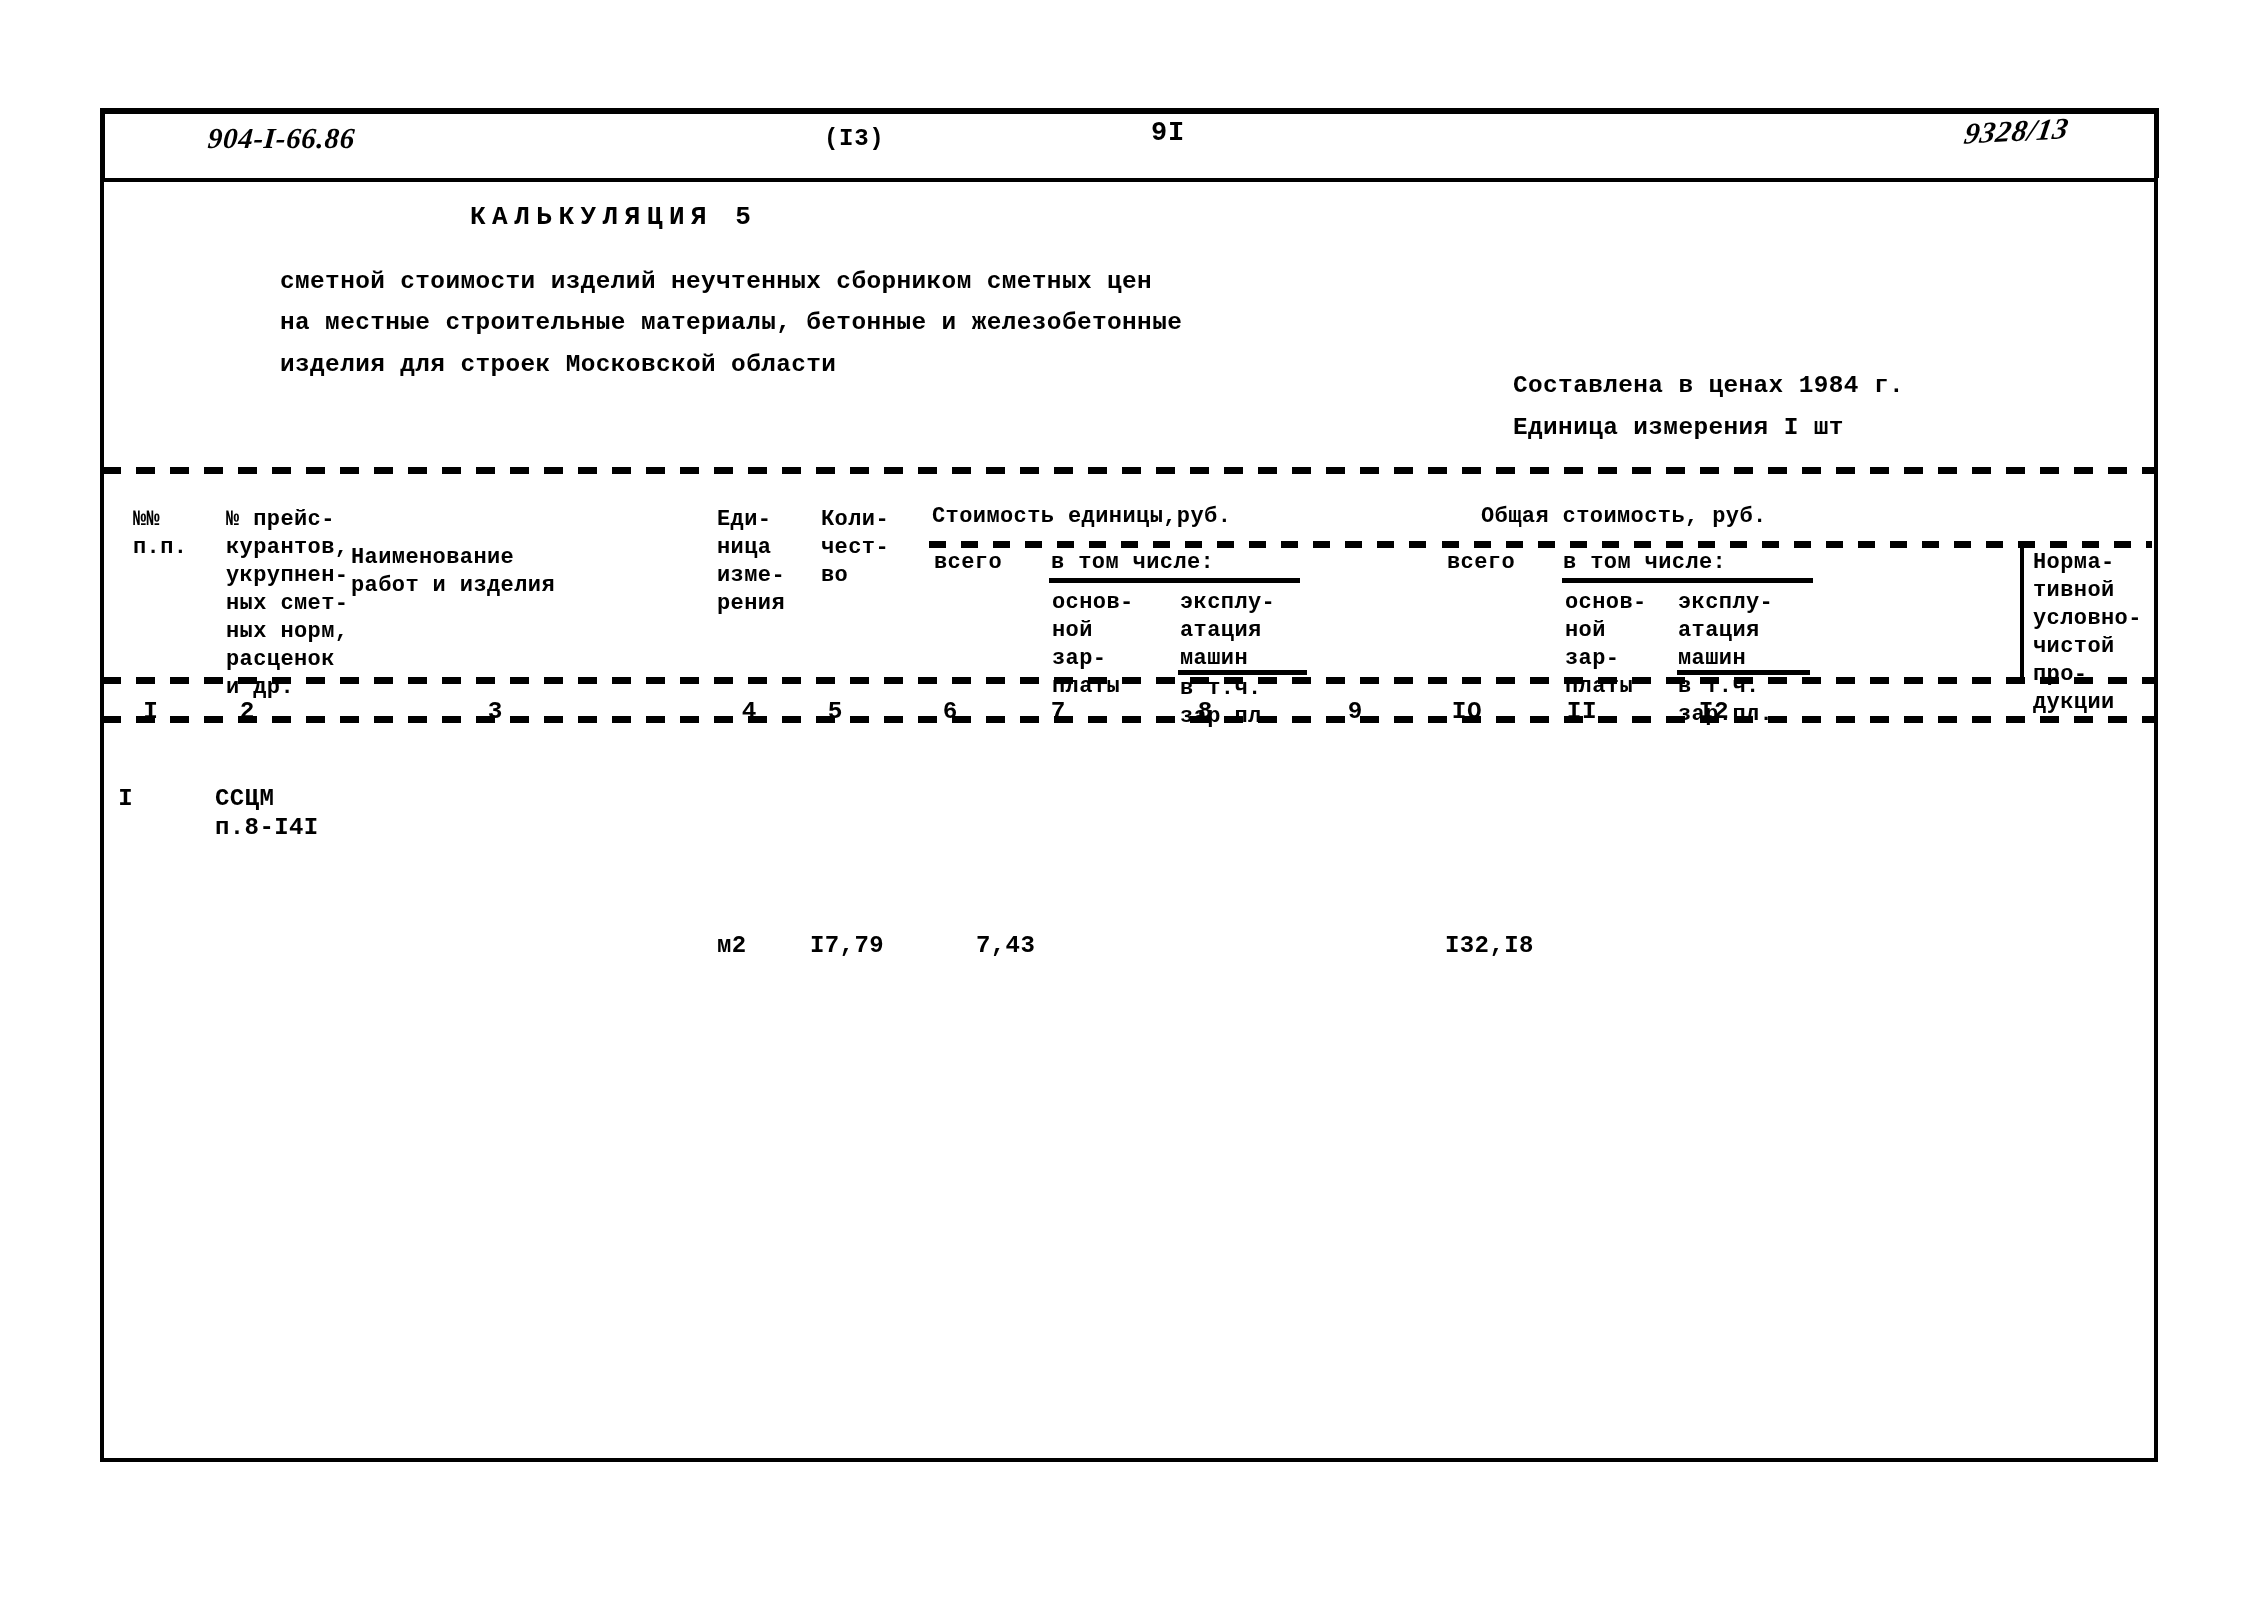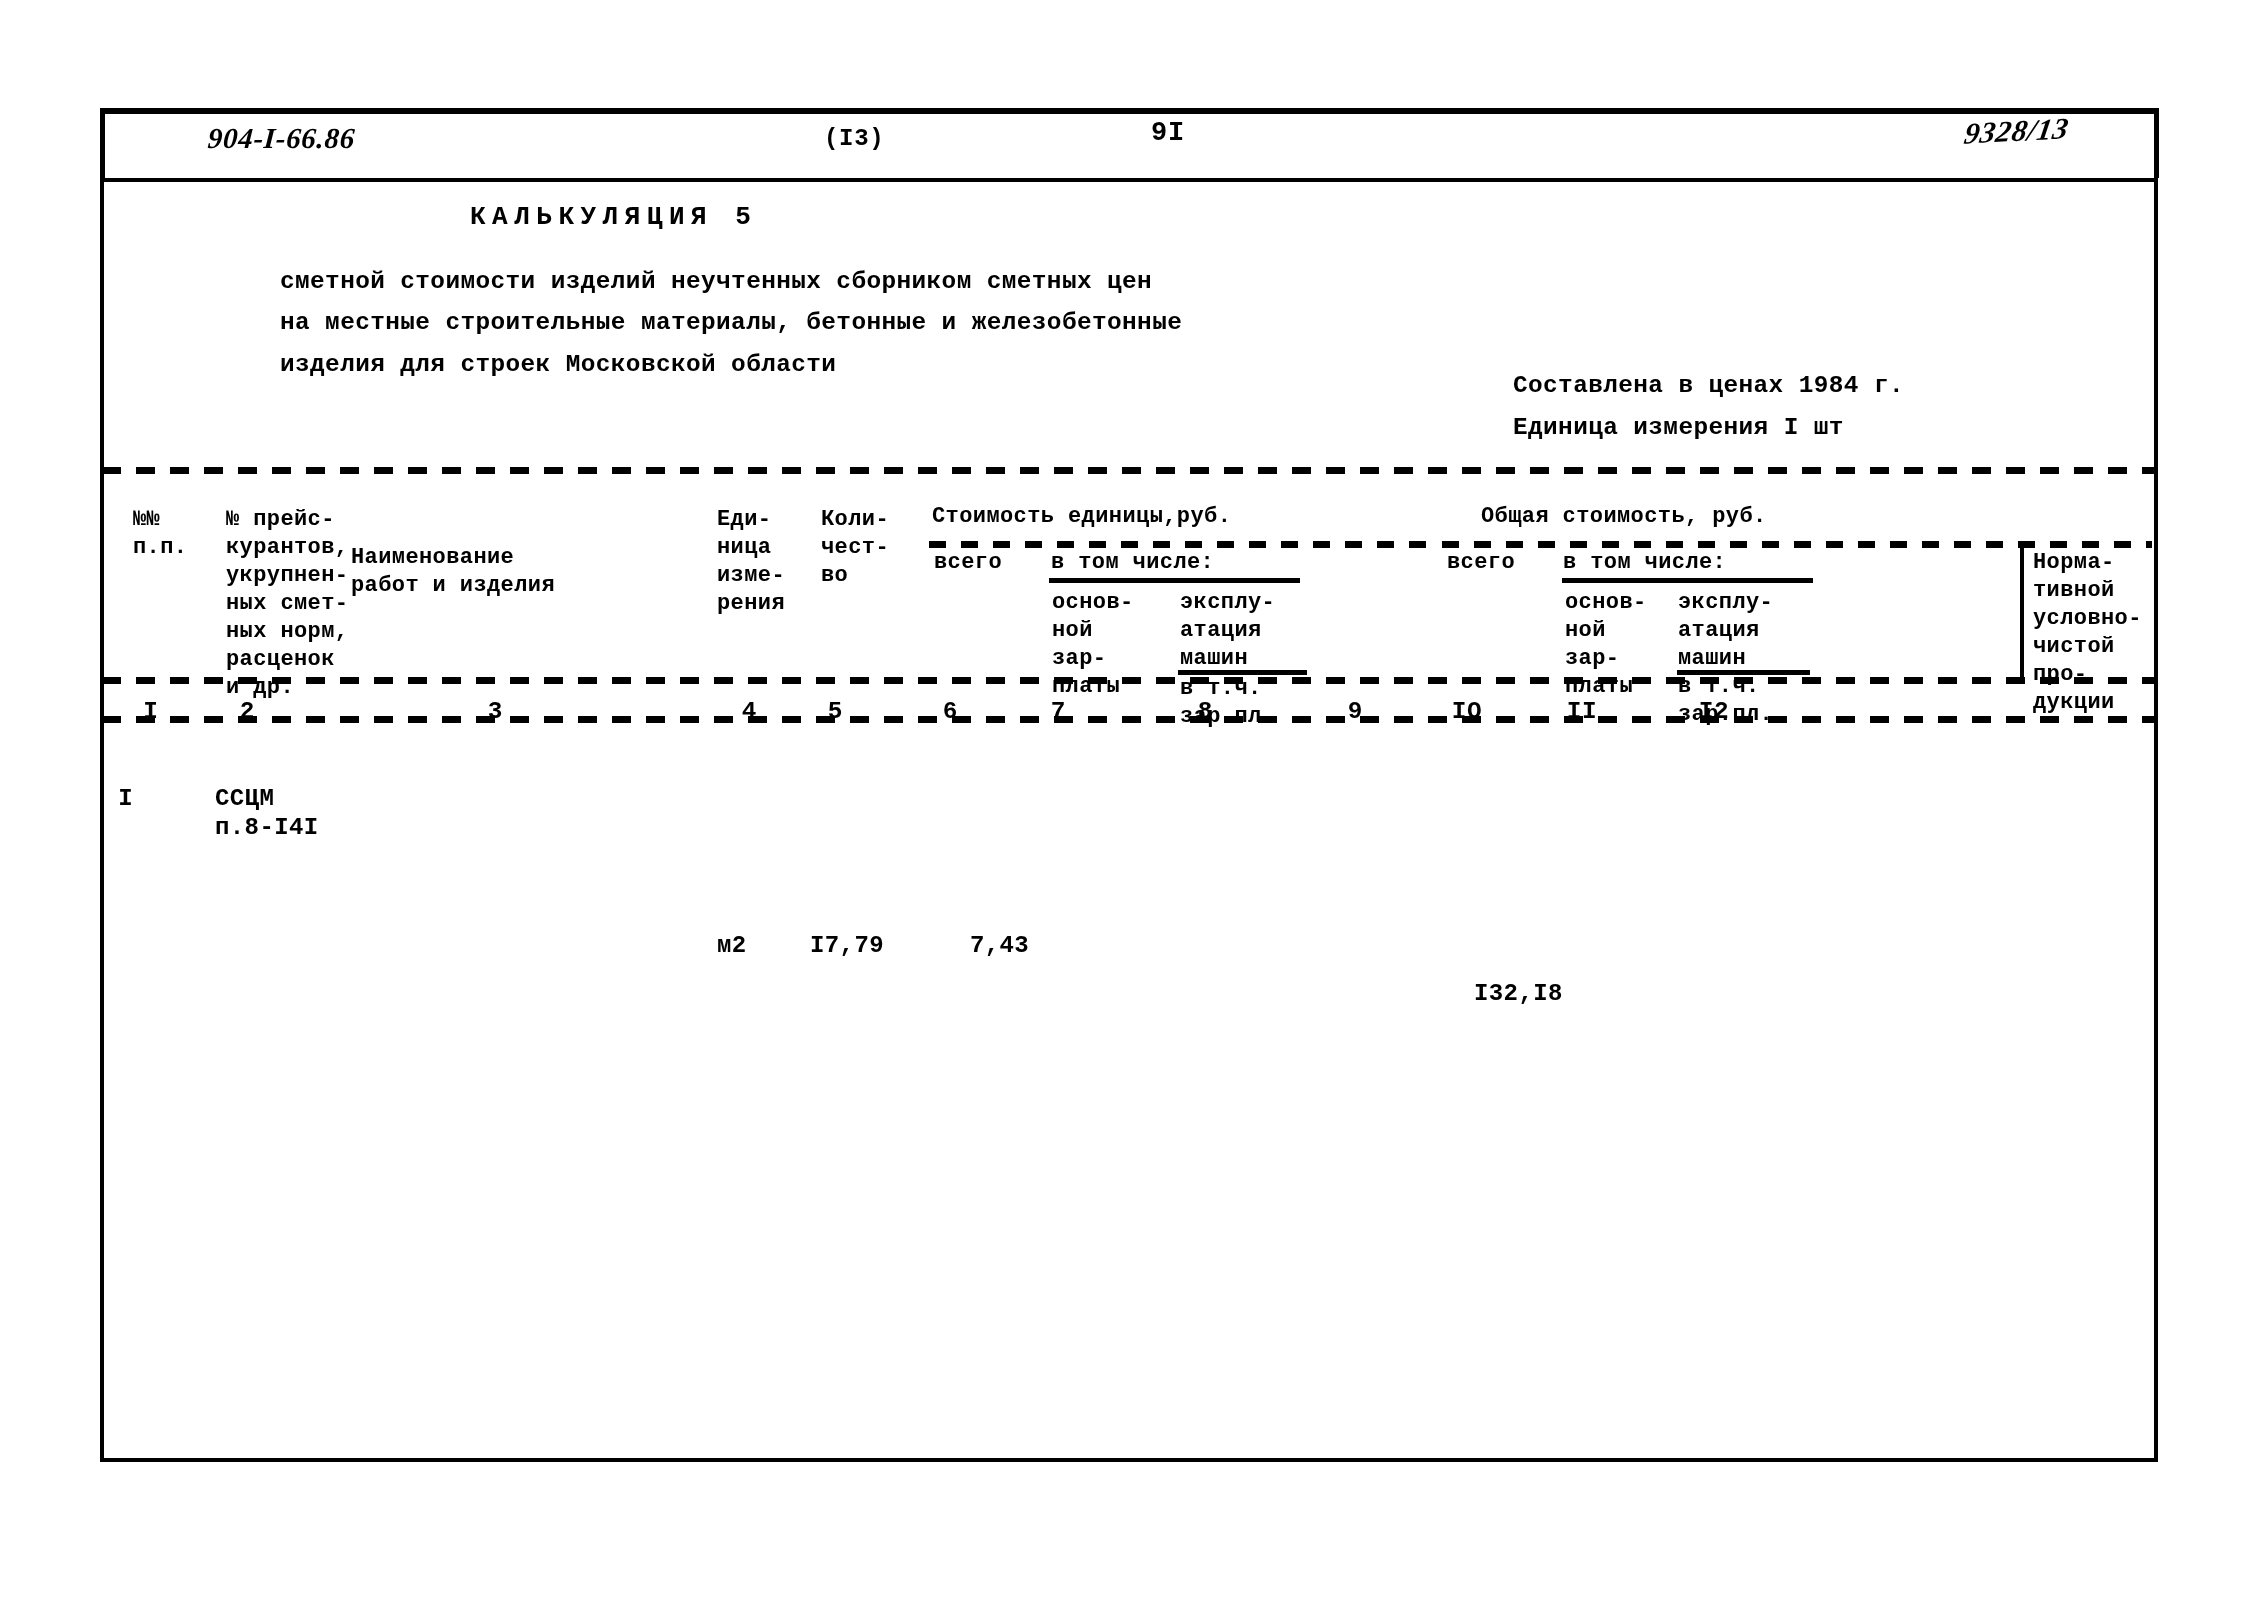--- a/index.html
+++ b/index.html
@@ -305,27 +305,27 @@
     <div class="cell cell-num" style="left:14.3px; top:602px; width:65px;">I</div>
 
     <div class="cell" style="left:111px; top:602px; width:215px;">ССЦМ
 п.8-I4I</div>
 
 
     <div class="cell" style="left:613px; top:749px; width:86px;">м2</div>
 
     <div class="cell" style="left:706px; top:749px; width:115px;">I7,79</div>
 
-    <div class="cell" style="left:838px; top:749px; width:115px;text-align:center;">7,43</div>
+    <div class="cell" style="left:872px; top:749px; width:115px;">7,43</div>
 
     <div class="cell" style="left:948px; top:749px; width:115px;"></div>
 
     <div class="cell" style="left:1076px; top:749px; width:129px;"></div>
 
-    <div class="cell" style="left:1370px; top:749px; width:151px;margin-top:48px;">I32,I8</div>
+    <div class="cell" style="left:1341px; top:749px; width:151px;">I32,I8</div>
 
     <div class="cell" style="left:1461px; top:749px; width:115px;"></div>
 
     <div class="cell" style="left:1574px; top:749px; width:129px;"></div>
 
     <div class="cell" style="left:1929px; top:749px; width:129px;"></div>
 
   </div>
 </div>
 

